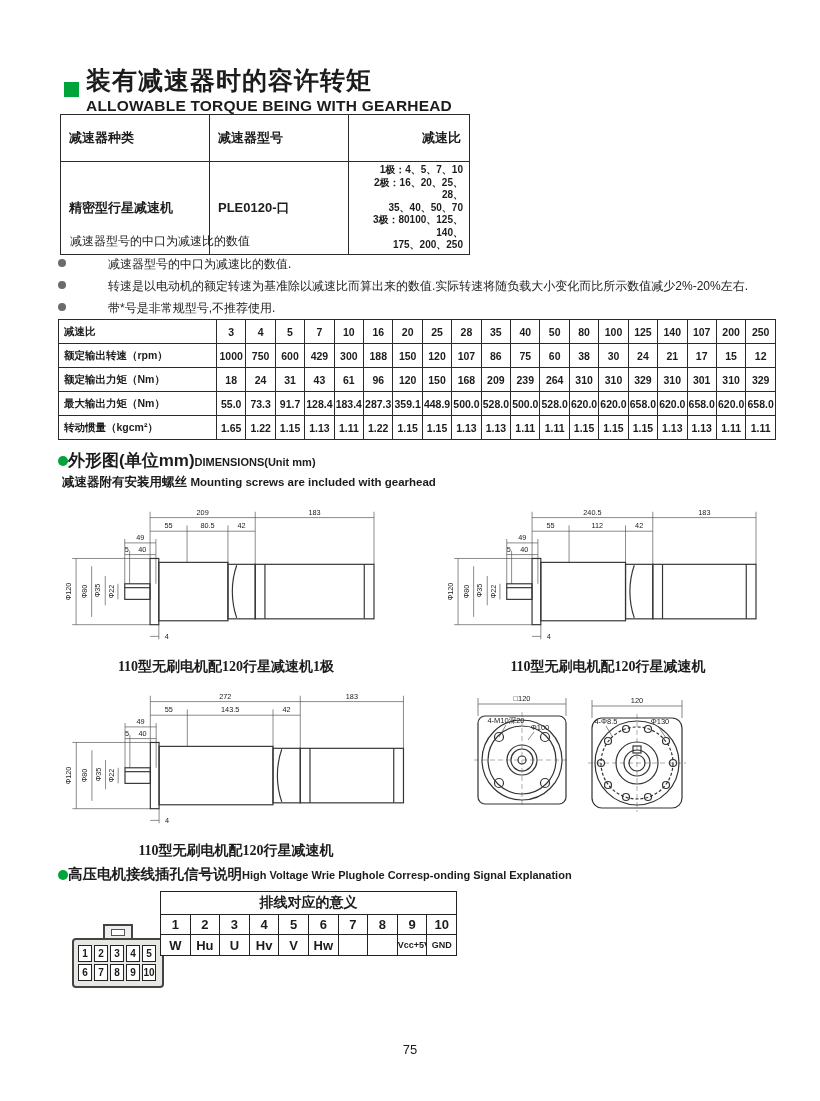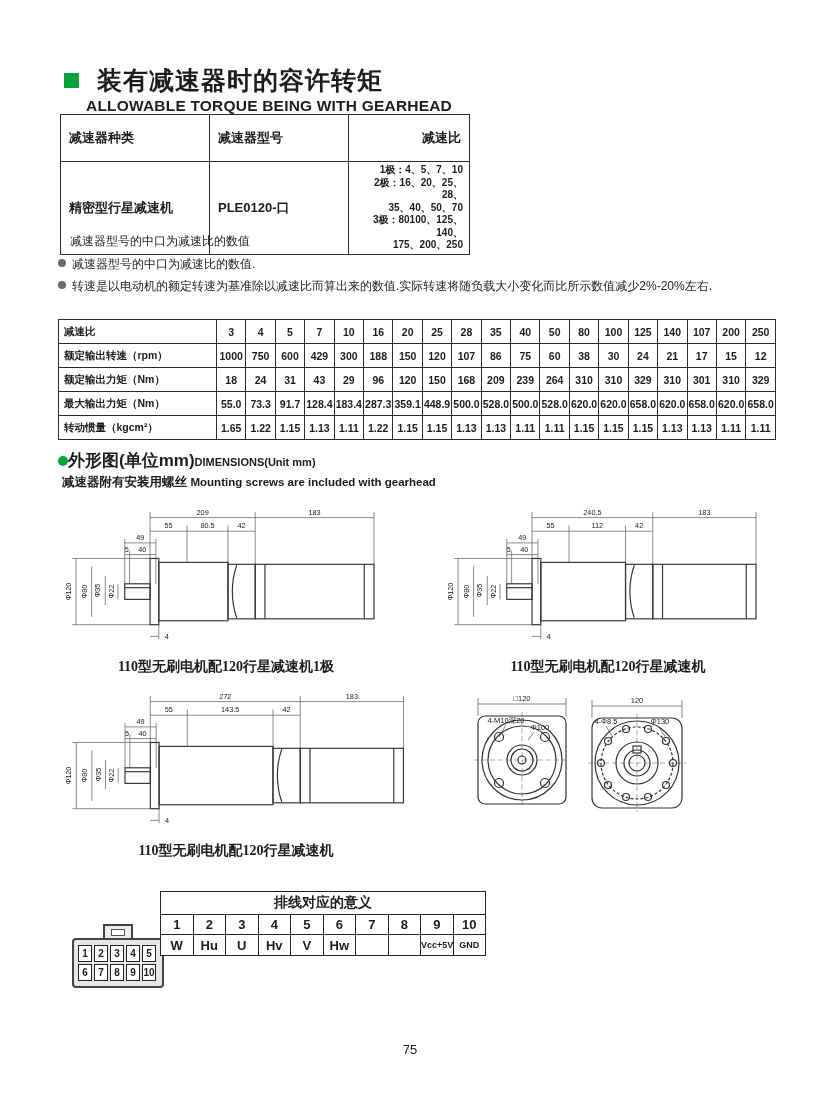--- a/index.html
+++ b/index.html
@@ -1,35 +1,35 @@
 <!DOCTYPE html>
 <html style="--accent: #00a43b;"><head>
 <meta charset="utf-8">
 <style>
   html,body{margin:0;padding:0;background:#fff;}
   .page{position:relative;width:820px;height:1101px;background:#fff;overflow:hidden;
         font-family:"Liberation Sans",sans-serif;color:#1c1c1c;
         border-right:1px solid #cfcfcf;border-bottom:1px solid #cfcfcf;}
   
   .title-block{position:absolute;left:64px;top:64px;}
-  .title-row{display:flex;align-items:center;gap:18px;}
+  .title-row{display:flex;align-items:flex-end;gap:7px;}
   .green-sq{width:15px;height:15px;background:var(--accent,#00a43b);flex:0 0 auto;}
   .main-title{font-size:25px;font-weight:bold;letter-spacing:1px;}
   .sub-title{margin-left:22px;font-size:15.5px;font-weight:bold;letter-spacing:.2px;}
   
   .t1{position:absolute;left:60px;top:114px;width:410px;border-collapse:collapse;table-layout:fixed;}
   .t1 th,.t1 td{border:1.5px solid #2b2b2b;padding:2px 8px;background:#fff;}
   .t1 thead th{height:42px;font-size:13px;font-weight:bold;text-align:left;}
   .t1 thead th.ra{text-align:right;}
   .t1 tbody td{height:64px;font-size:13px;font-weight:bold;vertical-align:middle;}
   .t1 .ratios{font-size:10px;font-weight:bold;line-height:12.5px;text-align:right;padding-right:6px;margin-top:48px;}
   .t1-footnote{position:absolute;left:70px;top:233px;font-size:12px;}
   
   .notes{position:absolute;left:58px;top:256px;width:710px;font-size:12px;}
-  .note{display:flex;align-items:flex-start;margin-bottom:5px;}
+  .note{display:flex;align-items:flex-start;margin-bottom:5px;gap:36px;}
   .note .dot{width:8px;height:8px;border-radius:50%;background:#6b6b6b;margin:3px 6px 0 0;flex:0 0 auto;}
   
   .spec{position:absolute;left:58px;top:319px;width:718px;border-collapse:collapse;table-layout:fixed;}
   .spec th,.spec td{border:1.2px solid #2b2b2b;background:#fff;}
   .spec th{width:152px;font-size:10.5px;font-weight:bold;text-align:left;padding:0 0 0 5px;height:23px;}
   .spec td{font-size:10.5px;font-weight:bold;text-align:center;height:23px;padding:0;}
   
   .sec-head{position:absolute;display:flex;align-items:baseline;gap:0;}
   .sec-head .green-dot{width:10px;height:10px;border-radius:50%;background:var(--accent,#00a43b);align-self:center;flex:0 0 auto;}
   .dim-head{left:58px;top:449px;}
@@ -51,21 +51,21 @@
   .sig-head{left:58px;top:865px;}
   .sig-head .zh{font-size:14.5px;font-weight:bold;}
   .sig-head .en{font-size:11px;font-weight:bold;}
   .connector{position:absolute;left:72px;top:924px;width:92px;}
   .conn-tab{width:26px;height:12px;border:2px solid #444;border-bottom:none;margin:0 auto;background:#eee;display:flex;align-items:center;justify-content:center;}
   .conn-tab-inner{width:12px;height:5px;border:1.5px solid #555;background:#fff;}
   .conn-body{border:2px solid #444;border-radius:4px;background:#e9e7e3;padding:3px 4px;}
   .conn-row{display:flex;gap:2px;margin:2px 0;}
   .conn-row .conn-pin{width:12px;height:15px;border:1.5px solid #222;background:#fff;font-size:10px;font-weight:bold;
         display:flex;align-items:center;justify-content:center;font-family:"Liberation Sans",sans-serif;}
-  .wt{position:absolute;left:160px;top:891px;width:326px;border-collapse:collapse;table-layout:fixed;background:#fff;}
+  .wt{position:absolute;left:160px;top:891px;width:297px;border-collapse:collapse;table-layout:fixed;background:#fff;}
   .wt td{border:1.6px solid #222;text-align:center;padding:0;overflow:hidden;}
   .wt-title td{font-size:14px;font-weight:bold;height:22px;}
   .wt-pins td{font-size:13px;font-weight:bold;height:19px;}
   .wt-colors td{font-size:10.5px;line-height:11px;height:34px;}
   .wt-signals td{font-size:13px;font-weight:bold;height:20px;}
   .wt-signals td:nth-child(9),.wt-signals td:nth-child(10){font-size:9px;}
   
   .pageno{position:absolute;left:0;right:0;top:1042px;text-align:center;font-size:13px;}
 </style>
 </head>
@@ -106,20 +106,24 @@
   <div class="t1-footnote">减速器型号的中口为减速比的数值</div>
 
   <div class="notes">
     <div class="note">
       <span class="dot"></span>
       <span>减速器型号的中口为减速比的数值.</span>
     </div>
     <div class="note">
       <span class="dot"></span>
       <span>转速是以电动机的额定转速为基准除以减速比而算出来的数值.实际转速将随负载大小变化而比所示数值减少2%-20%左右.</span>
+    </div>
+    <div class="note">
+      <span class="dot"></span>
+      <span>带*号是非常规型号,不推荐使用.</span>
     </div>
   </div>
 
   <table class="spec">
     <tbody>
       <tr>
         <th>减速比</th>
       <td>3</td>
           <td>4</td>
           <td>5</td>
@@ -161,21 +165,21 @@
           <td>17</td>
           <td>15</td>
           <td>12</td>
         </tr>
       <tr>
         <th>额定输出力矩（Nm）</th>
       <td>18</td>
           <td>24</td>
           <td>31</td>
           <td>43</td>
-          <td>29</td>
+          <td>61</td>
           <td>96</td>
           <td>120</td>
           <td>150</td>
           <td>168</td>
           <td>209</td>
           <td>239</td>
           <td>264</td>
           <td>310</td>
           <td>310</td>
           <td>329</td>
@@ -448,20 +452,25 @@
       </g>
       <text x="56" y="13" text-anchor="middle">□120</text>
       <text x="40" y="35" text-anchor="middle">4-M10深20</text>
       <text x="74" y="42" text-anchor="middle">Φ100</text>
       <text x="171" y="15" text-anchor="middle">120</text>
       <text x="140" y="36" text-anchor="middle">4-Φ8.5</text>
       <text x="194" y="36" text-anchor="middle">Φ130</text>
     </svg>
   </div>
 
+  <div class="sec-head sig-head">
+    <span class="green-dot"></span>
+    <span class="zh">高压电机接线插孔信号说明</span>
+    <span class="en">High Voltage Wrie Plughole Corresp-onding Signal Explanation</span>
+  </div>
 
   <div class="connector">
     <div class="conn-tab">
         <div class="conn-tab-inner"></div>
       </div>
     <div class="conn-body">
       <div class="conn-row">
           <div class="conn-pin">1</div>
           <div class="conn-pin">2</div>
           <div class="conn-pin">3</div>

